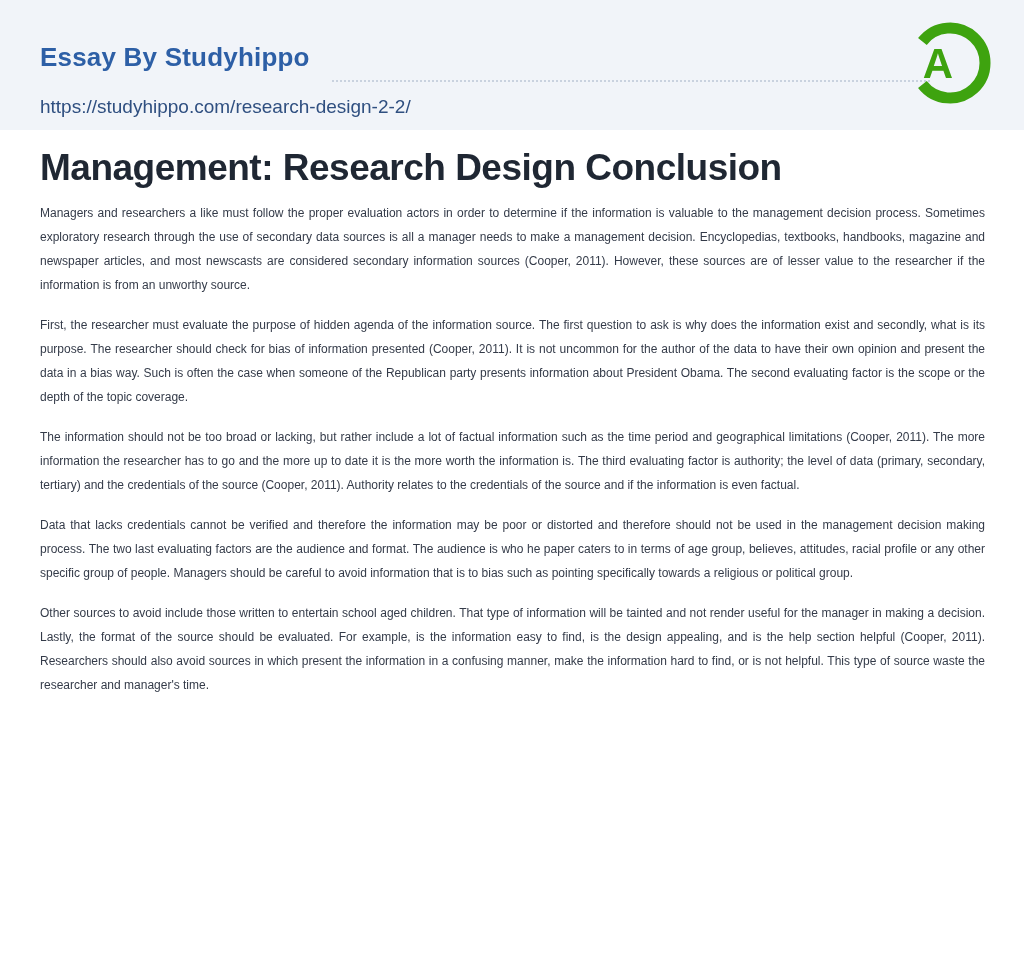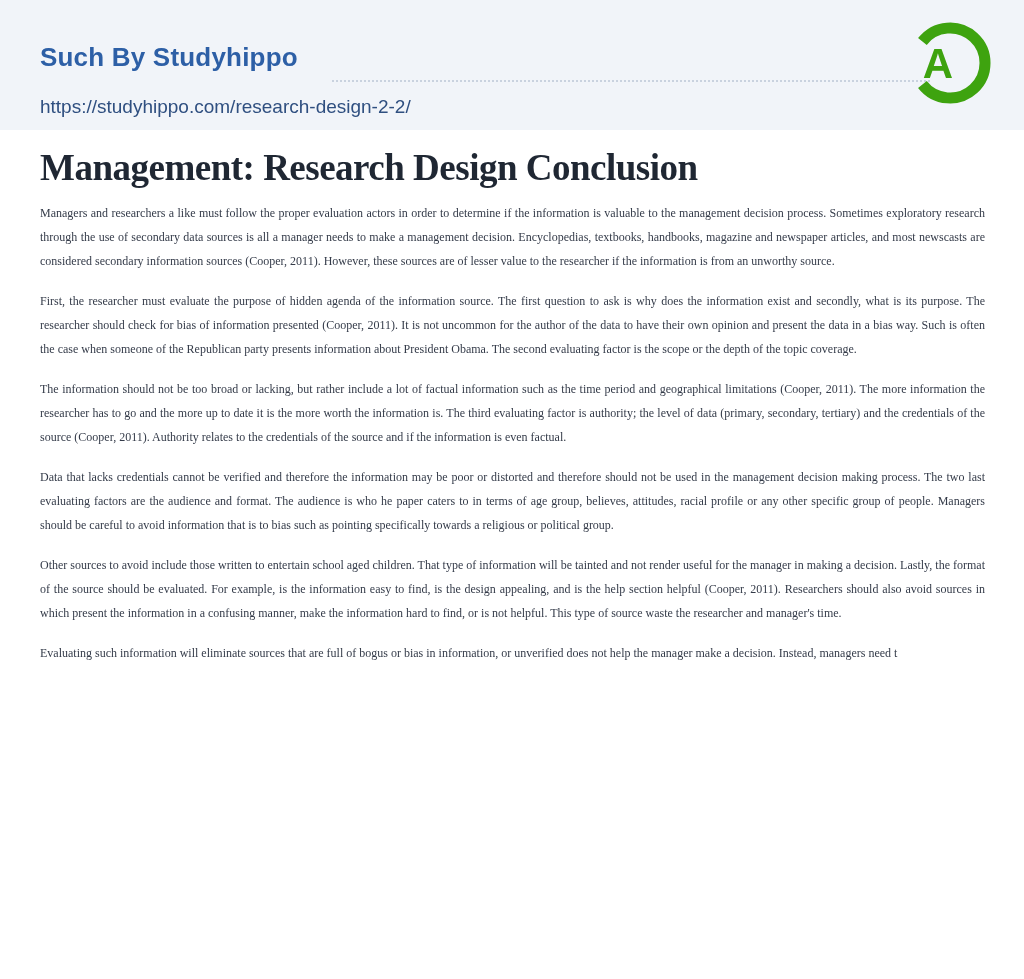--- a/index.html
+++ b/index.html
@@ -52,21 +52,20 @@
   .logo{
     position:absolute;
     top:18px;
     right:29px;
     width:90px;
     height:90px;
   }
 
   .content{
     padding:16px 39px 0 40px;
-    font-family:Liberation Serif, serif;
   }
   .page-title{
     font-size:37px;
     line-height:44px;
     font-weight:700;
     letter-spacing:-0.5px;
     color:var(--heading);
     margin-bottom:11px;
   }
   .essay p{
@@ -74,34 +73,33 @@
     line-height:24px;
     color:var(--body-text);
     text-align:justify;
     margin-bottom:16px;
   }
 </style>
 </head>
 <body>
 
 <div class="header">
-  <div class="brand-title">Such By Studyhippo</div>
+  <div class="brand-title">Essay By Studyhippo</div>
   <div class="dotted-leader"></div>
   <a class="page-url" href="#">https://studyhippo.com/research-design-2-2/</a>
   <div class="logo">
     <svg width="90" height="90" viewBox="0 0 90 90">
       <path d="M 17.4 23.5 A 35 35 0 1 1 17.4 66.5" fill="none" stroke="#3ea30f" stroke-width="11" stroke-linecap="butt"></path>
       <text x="33" y="60" text-anchor="middle" font-family="Liberation Sans, DejaVu Sans, sans-serif" font-size="42" font-weight="bold" fill="#3ea30f">A</text>
     </svg>
   </div>
 </div>
 
 <div class="content">
   <h1 class="page-title">Management: Research Design Conclusion</h1>
   <div class="essay">
     <p>Managers and researchers a like must follow the proper evaluation actors in order to determine if the information is valuable to the management decision process. Sometimes exploratory research through the use of secondary data sources is all a manager needs to make a management decision. Encyclopedias, textbooks, handbooks, magazine and newspaper articles, and most newscasts are considered secondary information sources (Cooper, 2011). However, these sources are of lesser value to the researcher if the information is from an unworthy source.</p>
     <p>First, the researcher must evaluate the purpose of hidden agenda of the information source. The first question to ask is why does the information exist and secondly, what is its purpose. The researcher should check for bias of information presented (Cooper, 2011). It is not uncommon for the author of the data to have their own opinion and present the data in a bias way. Such is often the case when someone of the Republican party presents information about President Obama. The second evaluating factor is the scope or the depth of the topic coverage.</p>
     <p>The information should not be too broad or lacking, but rather include a lot of factual information such as the time period and geographical limitations (Cooper, 2011). The more information the researcher has to go and the more up to date it is the more worth the information is. The third evaluating factor is authority; the level of data (primary, secondary, tertiary) and the credentials of the source (Cooper, 2011). Authority relates to the credentials of the source and if the information is even factual.</p>
     <p>Data that lacks credentials cannot be verified and therefore the information may be poor or distorted and therefore should not be used in the management decision making process. The two last evaluating factors are the audience and format. The audience is who he paper caters to in terms of age group, believes, attitudes, racial profile or any other specific group of people. Managers should be careful to avoid information that is to bias such as pointing specifically towards a religious or political group.</p>
     <p>Other sources to avoid include those written to entertain school aged children. That type of information will be tainted and not render useful for the manager in making a decision. Lastly, the format of the source should be evaluated. For example, is the information easy to find, is the design appealing, and is the help section helpful (Cooper, 2011). Researchers should also avoid sources in which present the information in a confusing manner, make the information hard to find, or is not helpful. This type of source waste the researcher and manager's time.</p>
-    <p>Evaluating such information will eliminate sources that are full of bogus or bias in information, or unverified does not help the manager make a decision. Instead, managers need t</p>
   </div>
 </div>
 
 </body></html>

